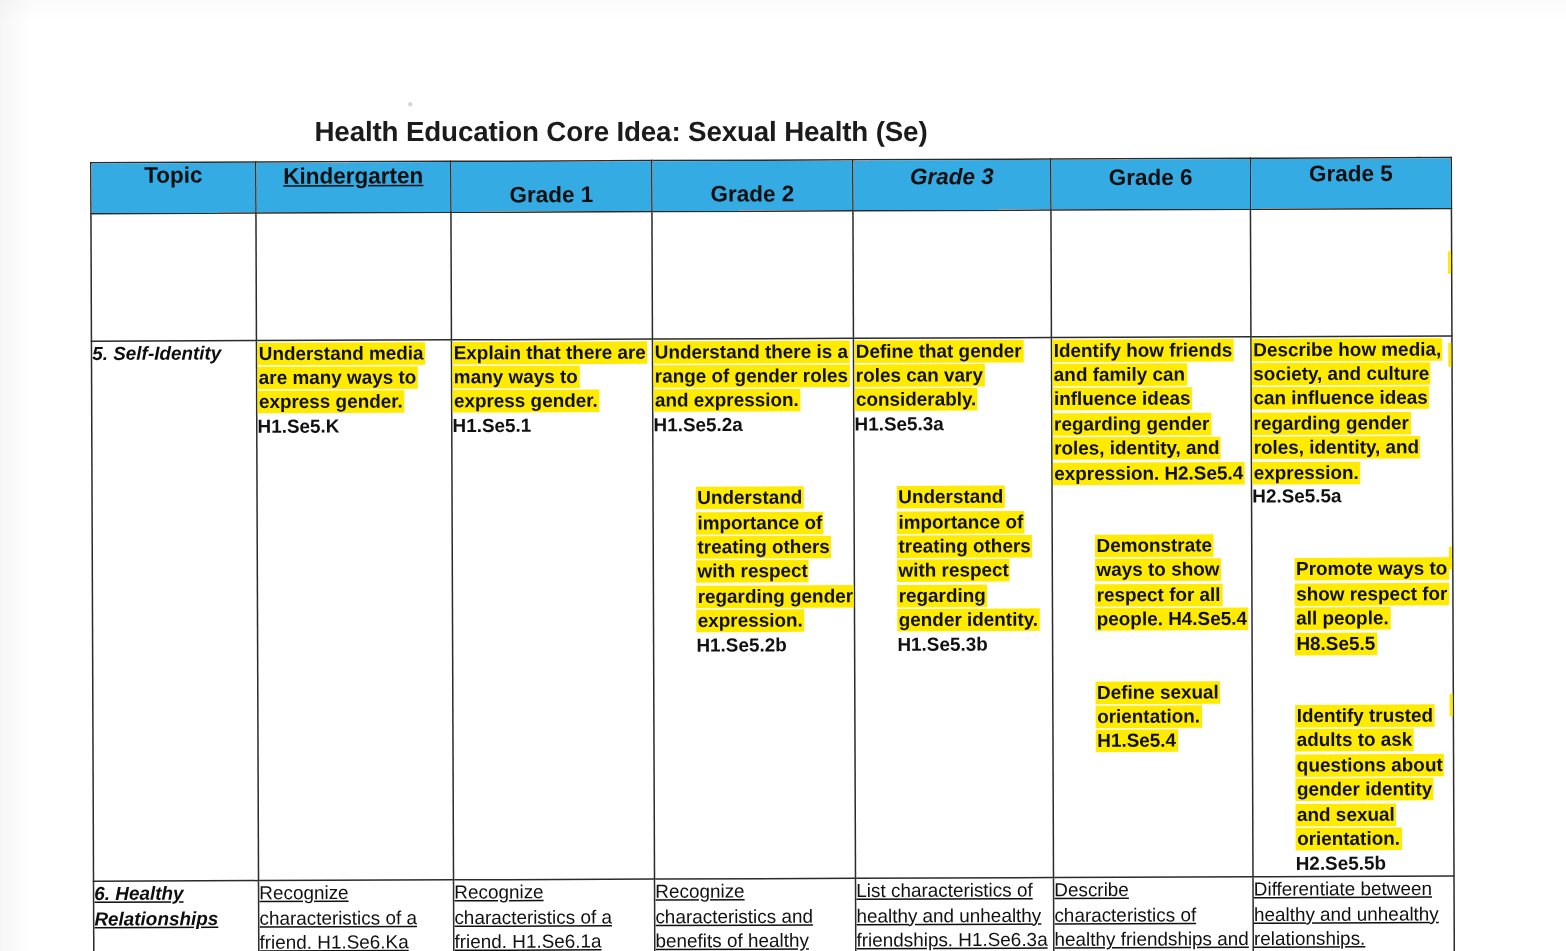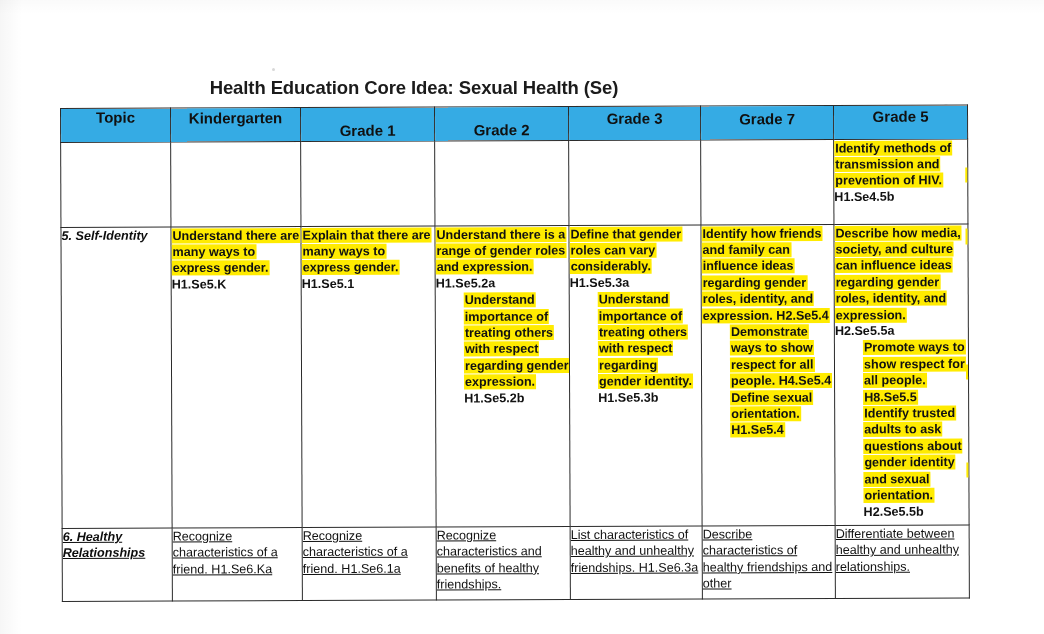--- a/index.html
+++ b/index.html
@@ -82,23 +82,23 @@
     font-size: 15px;
     font-weight: bold;
     color: #101010;
     vertical-align: middle;
     position: relative;
   }
   thead th .hdr-label {
     display: block;
   }
   
-  thead th.sk1 .hdr-label { position: relative; top: 1px; }
+  thead th.sk1 .hdr-label { position: relative; top: 1px; text-decoration: underline; }
   thead th.sk2 .hdr-label { position: relative; top: 14px; }
-  thead th.sk3 .hdr-label { position: relative; top: 3px; }
+  thead th.sk3 .hdr-label { position: relative; top: 3px; font-style: italic; }
   thead th.sk4 .hdr-label { position: relative; top: 4px; }
   thead th.sk5 .hdr-label { position: relative; top: 2px; }
 
   
   td.cell {
     font-size: 12.6px;
     line-height: 16.4px;
     color: #111111;
     padding: 4px 5px 3px 6px;
   }
@@ -110,21 +110,21 @@
     color: #0d0d0d;
     padding: 5px 4px 3px 7px;
   }
 
   tr.row-spacer td { height: 84px; }
   tr.row-self td   { height: 300px; }
   tr.row-healthy td{ height: 72px; text-decoration: underline; }
 
   
   .para { margin: 0 0 0 0; }
-  .para + .para { margin-top: 0; padding-left: 28px; }
+  .para + .para { margin-top: 32px; padding-left: 28px; }
 
   
   .hl {
     background-color: #ffeb00;
     box-decoration-break: clone;
     -webkit-box-decoration-break: clone;
     padding: 0.5px 1px 0.5px 1px;
     font-weight: bold;
   }
   
@@ -174,47 +174,46 @@
         <th class="sk2">
           <span class="hdr-label">Grade 1</span>
         </th>
         <th class="sk2">
           <span class="hdr-label">Grade 2</span>
         </th>
         <th class="sk3">
           <span class="hdr-label">Grade 3</span>
         </th>
         <th class="sk4">
-          <span class="hdr-label">Grade 7</span>
+          <span class="hdr-label">Grade 6</span>
         </th>
         <th class="sk5">
           <span class="hdr-label">Grade 5</span>
         </th>
       </tr>
     </thead>
 
     <tbody>
 
       <tr class="row-spacer">
         <td class="topic-cell"></td>
         <td class="cell"></td>
         <td class="cell"></td>
         <td class="cell"></td>
         <td class="cell"></td>
         <td class="cell"></td>
         <td class="cell rel">
           <div class="bleed" style="right:-7px; top:28px; width:9px; height:15px;"></div>
-        <div class="para"><span class="hl">Identify methods of transmission and prevention of HIV.</span><br><span class="code">H1.Se4.5b</span></div>
           </td>
       </tr>
 
       <tr class="row-self">
         <td class="topic-cell">5. Self-Identity</td>
         <td class="cell">
-            <div class="para"><span class="hl">Understand there are many ways to express gender.</span><br><span class="code">H1.Se5.K</span></div>
+            <div class="para"><span class="hl">Understand media are many ways to express gender.</span><br><span class="code">H1.Se5.K</span></div>
           </td>
         <td class="cell">
             <div class="para"><span class="hl">Explain that there are many ways to express gender.</span><br><span class="code">H1.Se5.1</span></div>
           </td>
         <td class="cell">
             <div class="para"><span class="hl">Understand there is a range of gender roles and expression.</span><br><span class="code">H1.Se5.2a</span></div>
             <div class="para"><span class="hl">Understand importance of treating others with respect regarding gender expression.</span><br><span class="code">H1.Se5.2b</span></div>
           </td>
         <td class="cell">
             <div class="para"><span class="hl">Define that gender roles can vary considerably.</span><br><span class="code">H1.Se5.3a</span></div>

